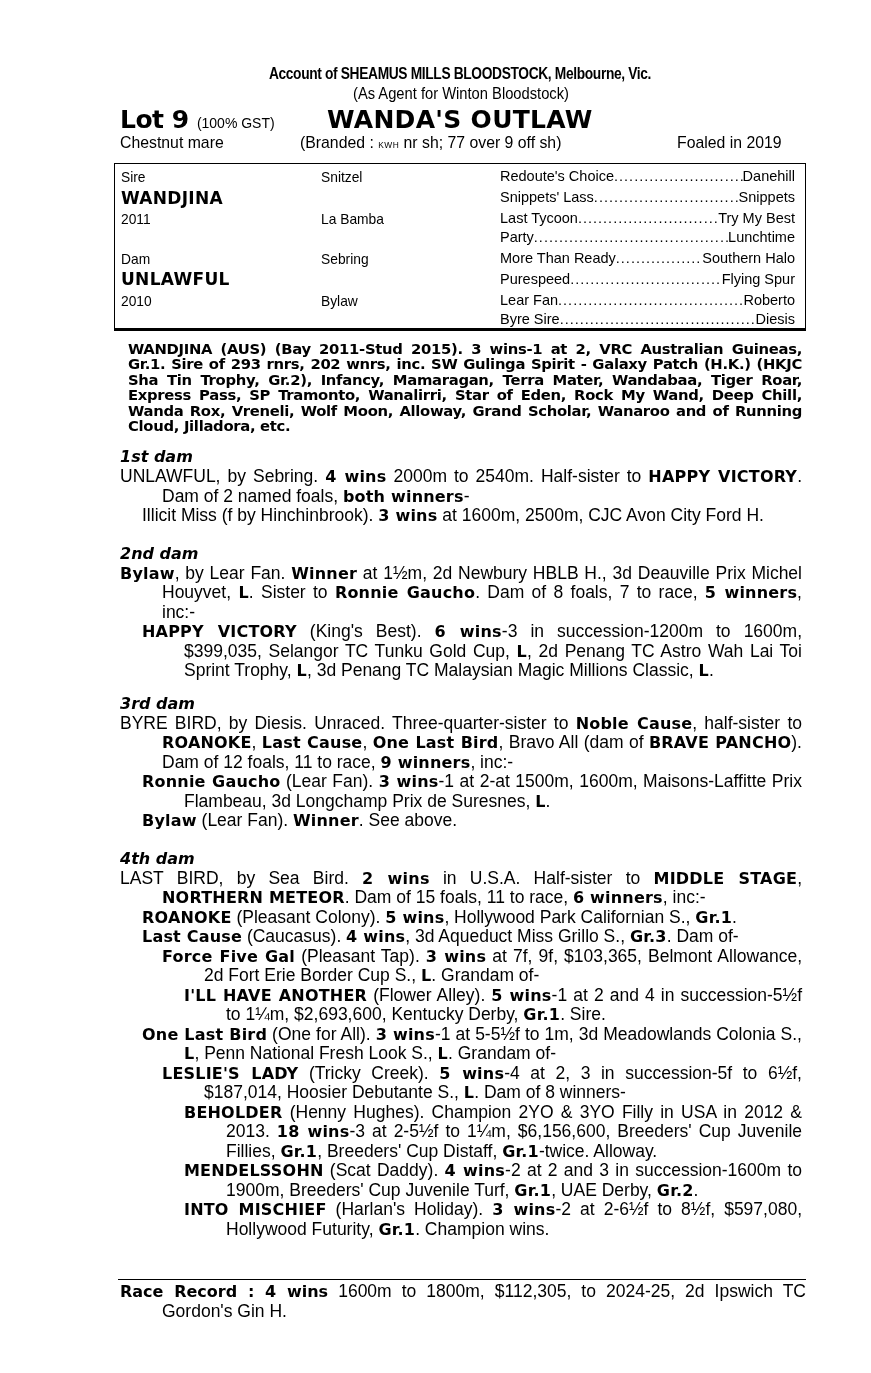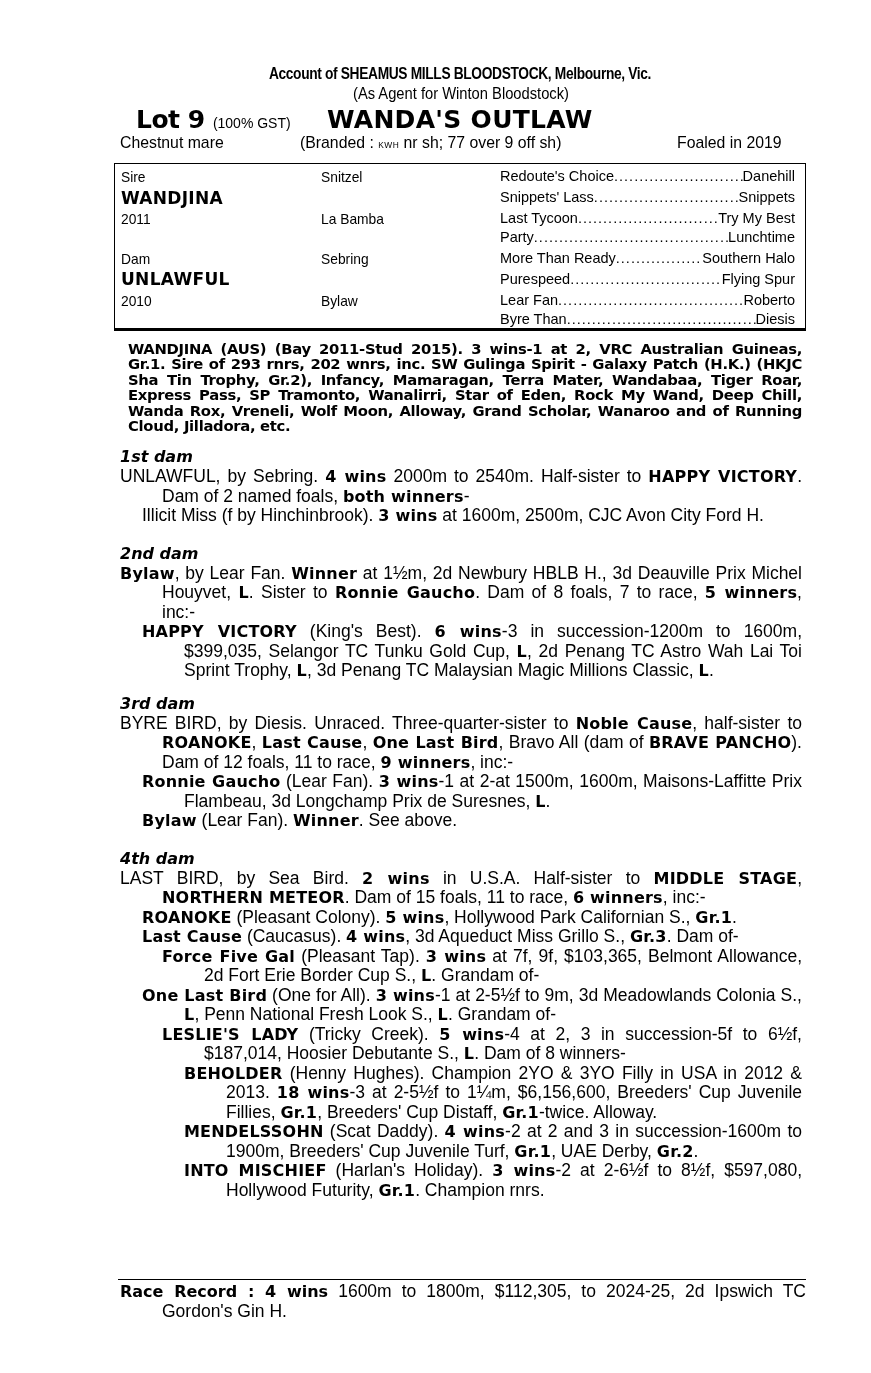--- a/index.html
+++ b/index.html
@@ -1,21 +1,21 @@
 <!DOCTYPE html>
 <html><head>
 <meta charset="utf-8">
 <style>
   html, body { margin: 0; padding: 0; background: #ffffff; }
   body { width: 871px; height: 1373px; position: relative; color: #000; font-family: "Liberation Sans", sans-serif; }
   .page { position: absolute; left: 120px; top: 64px; width: 682px; }
   .hdr-account { text-align: center; font-weight: bold; font-size: 16px; letter-spacing: -0.4px; transform: scaleX(0.86); transform-origin: center; margin-left: -2px; height: 20px; line-height: 20px; }
   .hdr-agent { text-align: center; font-size: 16px; transform: scaleX(0.92); height: 19px; line-height: 19px; margin-top: 0px; }
   .lot-row { position: relative; height: 30px; }
-  .lot { position: absolute; left: 16px; top: 2px; font-weight: 900; font-size: 25px; font-family: "DejaVu Sans", sans-serif; letter-spacing: -0.5px; text-align: center; }
+  .lot { position: absolute; left: 0; top: 2px; font-weight: 900; font-size: 25px; font-family: "DejaVu Sans", sans-serif; letter-spacing: -0.5px; text-align: center; }
   .lot .gst { font-weight: normal; font-size: 14px; font-family: "Liberation Sans", sans-serif; letter-spacing: 0; }
   .horse { position: absolute; left: 207px; top: 2px; font-weight: 900; font-size: 25px; font-family: "DejaVu Sans", sans-serif; letter-spacing: 0.3px; }
   .sub-row { position: relative; height: 22px; font-size: 17px; }
   .sub-row span { position: absolute; top: 0; transform: scaleX(0.93); transform-origin: left; white-space: nowrap; }
   .brand-mark { font-size: 9px; letter-spacing: 0.5px; }
   .ped { position: relative; margin-top: 8px; margin-left: -6px; width: 690px; height: 164px; border: 1.5px solid #000; border-bottom-width: 3px; font-size: 15px; }
   .ped .cell { position: absolute; white-space: nowrap; transform: scaleX(0.92); transform-origin: left; }
   .ped .bold { font-family: "DejaVu Sans", sans-serif; font-weight: 900; font-size: 17px; transform: none; letter-spacing: 0.3px; }
   .ped .line { position: absolute; left: 385px; width: 295px; display: flex; font-size: 14.5px; white-space: nowrap; overflow: hidden; }
   .ped .line .a { flex: 0 0 auto; }
@@ -97,21 +97,21 @@
         <span class="a">Purespeed</span>
         <span class="dots"></span>
         <span class="b">Flying Spur</span>
       </div>
     <div class="line" style="top:128px">
         <span class="a">Lear Fan</span>
         <span class="dots"></span>
         <span class="b">Roberto</span>
       </div>
     <div class="line" style="top:147px">
-        <span class="a">Byre Than</span>
+        <span class="a">Byre Sire</span>
         <span class="dots"></span>
         <span class="b">Diesis</span>
       </div>
   </div>
 
   <div class="sire-para">WANDJINA (AUS) (Bay 2011-Stud 2015). 3 wins-1 at 2, VRC Australian Guineas, Gr.1. Sire of 293 rnrs, 202 wnrs, inc. SW Gulinga Spirit - Galaxy Patch (H.K.) (HKJC Sha Tin Trophy, Gr.2), Infancy, Mamaragan, Terra Mater, Wandabaa, Tiger Roar, Express Pass, SP Tramonto, Wanalirri, Star of Eden, Rock My Wand, Deep Chill, Wanda Rox, Vreneli, Wolf Moon, Alloway, Grand Scholar, Wanaroo and of Running Cloud, Jilladora, etc.</div>
 
   <div class="section">
     <h3>1st dam</h3>
     <div class="p ind0"><span>UNLAWFUL, by Sebring. </span><b>4 wins</b><span> 2000m to 2540m. Half-sister to </span><b>HAPPY VICTORY</b><span>. Dam of 2 named foals, </span><b>both winners</b><span>-</span></div>
@@ -130,23 +130,24 @@
     <div class="p ind1"><b>Ronnie Gaucho</b><span> (Lear Fan). </span><b>3 wins</b><span>-1 at 2-at 1500m, 1600m, Maisons-Laffitte Prix Flambeau, 3d Longchamp Prix de Suresnes, </span><b>L</b><span>.</span></div>
     <div class="p ind1"><b>Bylaw</b><span> (Lear Fan). </span><b>Winner</b><span>. See above.</span></div>
   </div>
 
   <div class="section" style="margin-top:18px">
     <h3>4th dam</h3>
     <div class="p ind0"><span>LAST BIRD, by Sea Bird. </span><b>2 wins</b><span> in U.S.A. Half-sister to </span><b>MIDDLE STAGE</b><span>, </span><b>NORTHERN METEOR</b><span>. Dam of 15 foals, 11 to race, </span><b>6 winners</b><span>, inc:-</span></div>
     <div class="p ind1"><b>ROANOKE</b><span> (Pleasant Colony). </span><b>5 wins</b><span>, Hollywood Park Californian S., </span><b>Gr.1</b><span>.</span></div>
     <div class="p ind1"><b>Last Cause</b><span> (Caucasus). </span><b>4 wins</b><span>, 3d Aqueduct Miss Grillo S., </span><b>Gr.3</b><span>. Dam of-</span></div>
     <div class="p ind2"><b>Force Five Gal</b><span> (Pleasant Tap). </span><b>3 wins</b><span> at 7f, 9f, $103,365, Belmont Allowance, 2d Fort Erie Border Cup S., </span><b>L</b><span>. Grandam of-</span></div>
-    <div class="p ind1"><b>One Last Bird</b><span> (One for All). </span><b>3 wins</b><span>-1 at 2-5½f to 9m, 3d Meadowlands Colonia S., </span><b>L</b><span>, Penn National Fresh Look S., </span><b>L</b><span>. Grandam of-</span></div>
+    <div class="p ind3"><b>I'LL HAVE ANOTHER</b><span> (Flower Alley). </span><b>5 wins</b><span>-1 at 2 and 4 in succession-5½f to 1¼m, $2,693,600, Kentucky Derby, </span><b>Gr.1</b><span>. Sire.</span></div>
+    <div class="p ind1"><b>One Last Bird</b><span> (One for All). </span><b>3 wins</b><span>-1 at 5-5½f to 1m, 3d Meadowlands Colonia S., </span><b>L</b><span>, Penn National Fresh Look S., </span><b>L</b><span>. Grandam of-</span></div>
     <div class="p ind2"><b>LESLIE'S LADY</b><span> (Tricky Creek). </span><b>5 wins</b><span>-4 at 2, 3 in succession-5f to 6½f, $187,014, Hoosier Debutante S., </span><b>L</b><span>. Dam of 8 winners-</span></div>
     <div class="p ind3"><b>BEHOLDER</b><span> (Henny Hughes). Champion 2YO &amp; 3YO Filly in USA in 2012 &amp; 2013. </span><b>18 wins</b><span>-3 at 2-5½f to 1¼m, $6,156,600, Breeders' Cup Juvenile Fillies, </span><b>Gr.1</b><span>, Breeders' Cup Distaff, </span><b>Gr.1</b><span>-twice. Alloway.</span></div>
     <div class="p ind3"><b>MENDELSSOHN</b><span> (Scat Daddy). </span><b>4 wins</b><span>-2 at 2 and 3 in succession-1600m to 1900m, Breeders' Cup Juvenile Turf, </span><b>Gr.1</b><span>, UAE Derby, </span><b>Gr.2</b><span>.</span></div>
-    <div class="p ind3"><b>INTO MISCHIEF</b><span> (Harlan's Holiday). </span><b>3 wins</b><span>-2 at 2-6½f to 8½f, $597,080, Hollywood Futurity, </span><b>Gr.1</b><span>. Champion rnrs.</span></div>
+    <div class="p ind3"><b>INTO MISCHIEF</b><span> (Harlan's Holiday). </span><b>3 wins</b><span>-2 at 2-6½f to 8½f, $597,080, Hollywood Futurity, </span><b>Gr.1</b><span>. Champion wins.</span></div>
   </div>
 </div>
 
 <div class="race">
   <div class="hang"><b>Race Record : 4 wins</b><span> 1600m to 1800m, $112,305, to 2024-25, 2d Ipswich TC Gordon's Gin H.</span></div>
 </div>
 
 </body></html>

